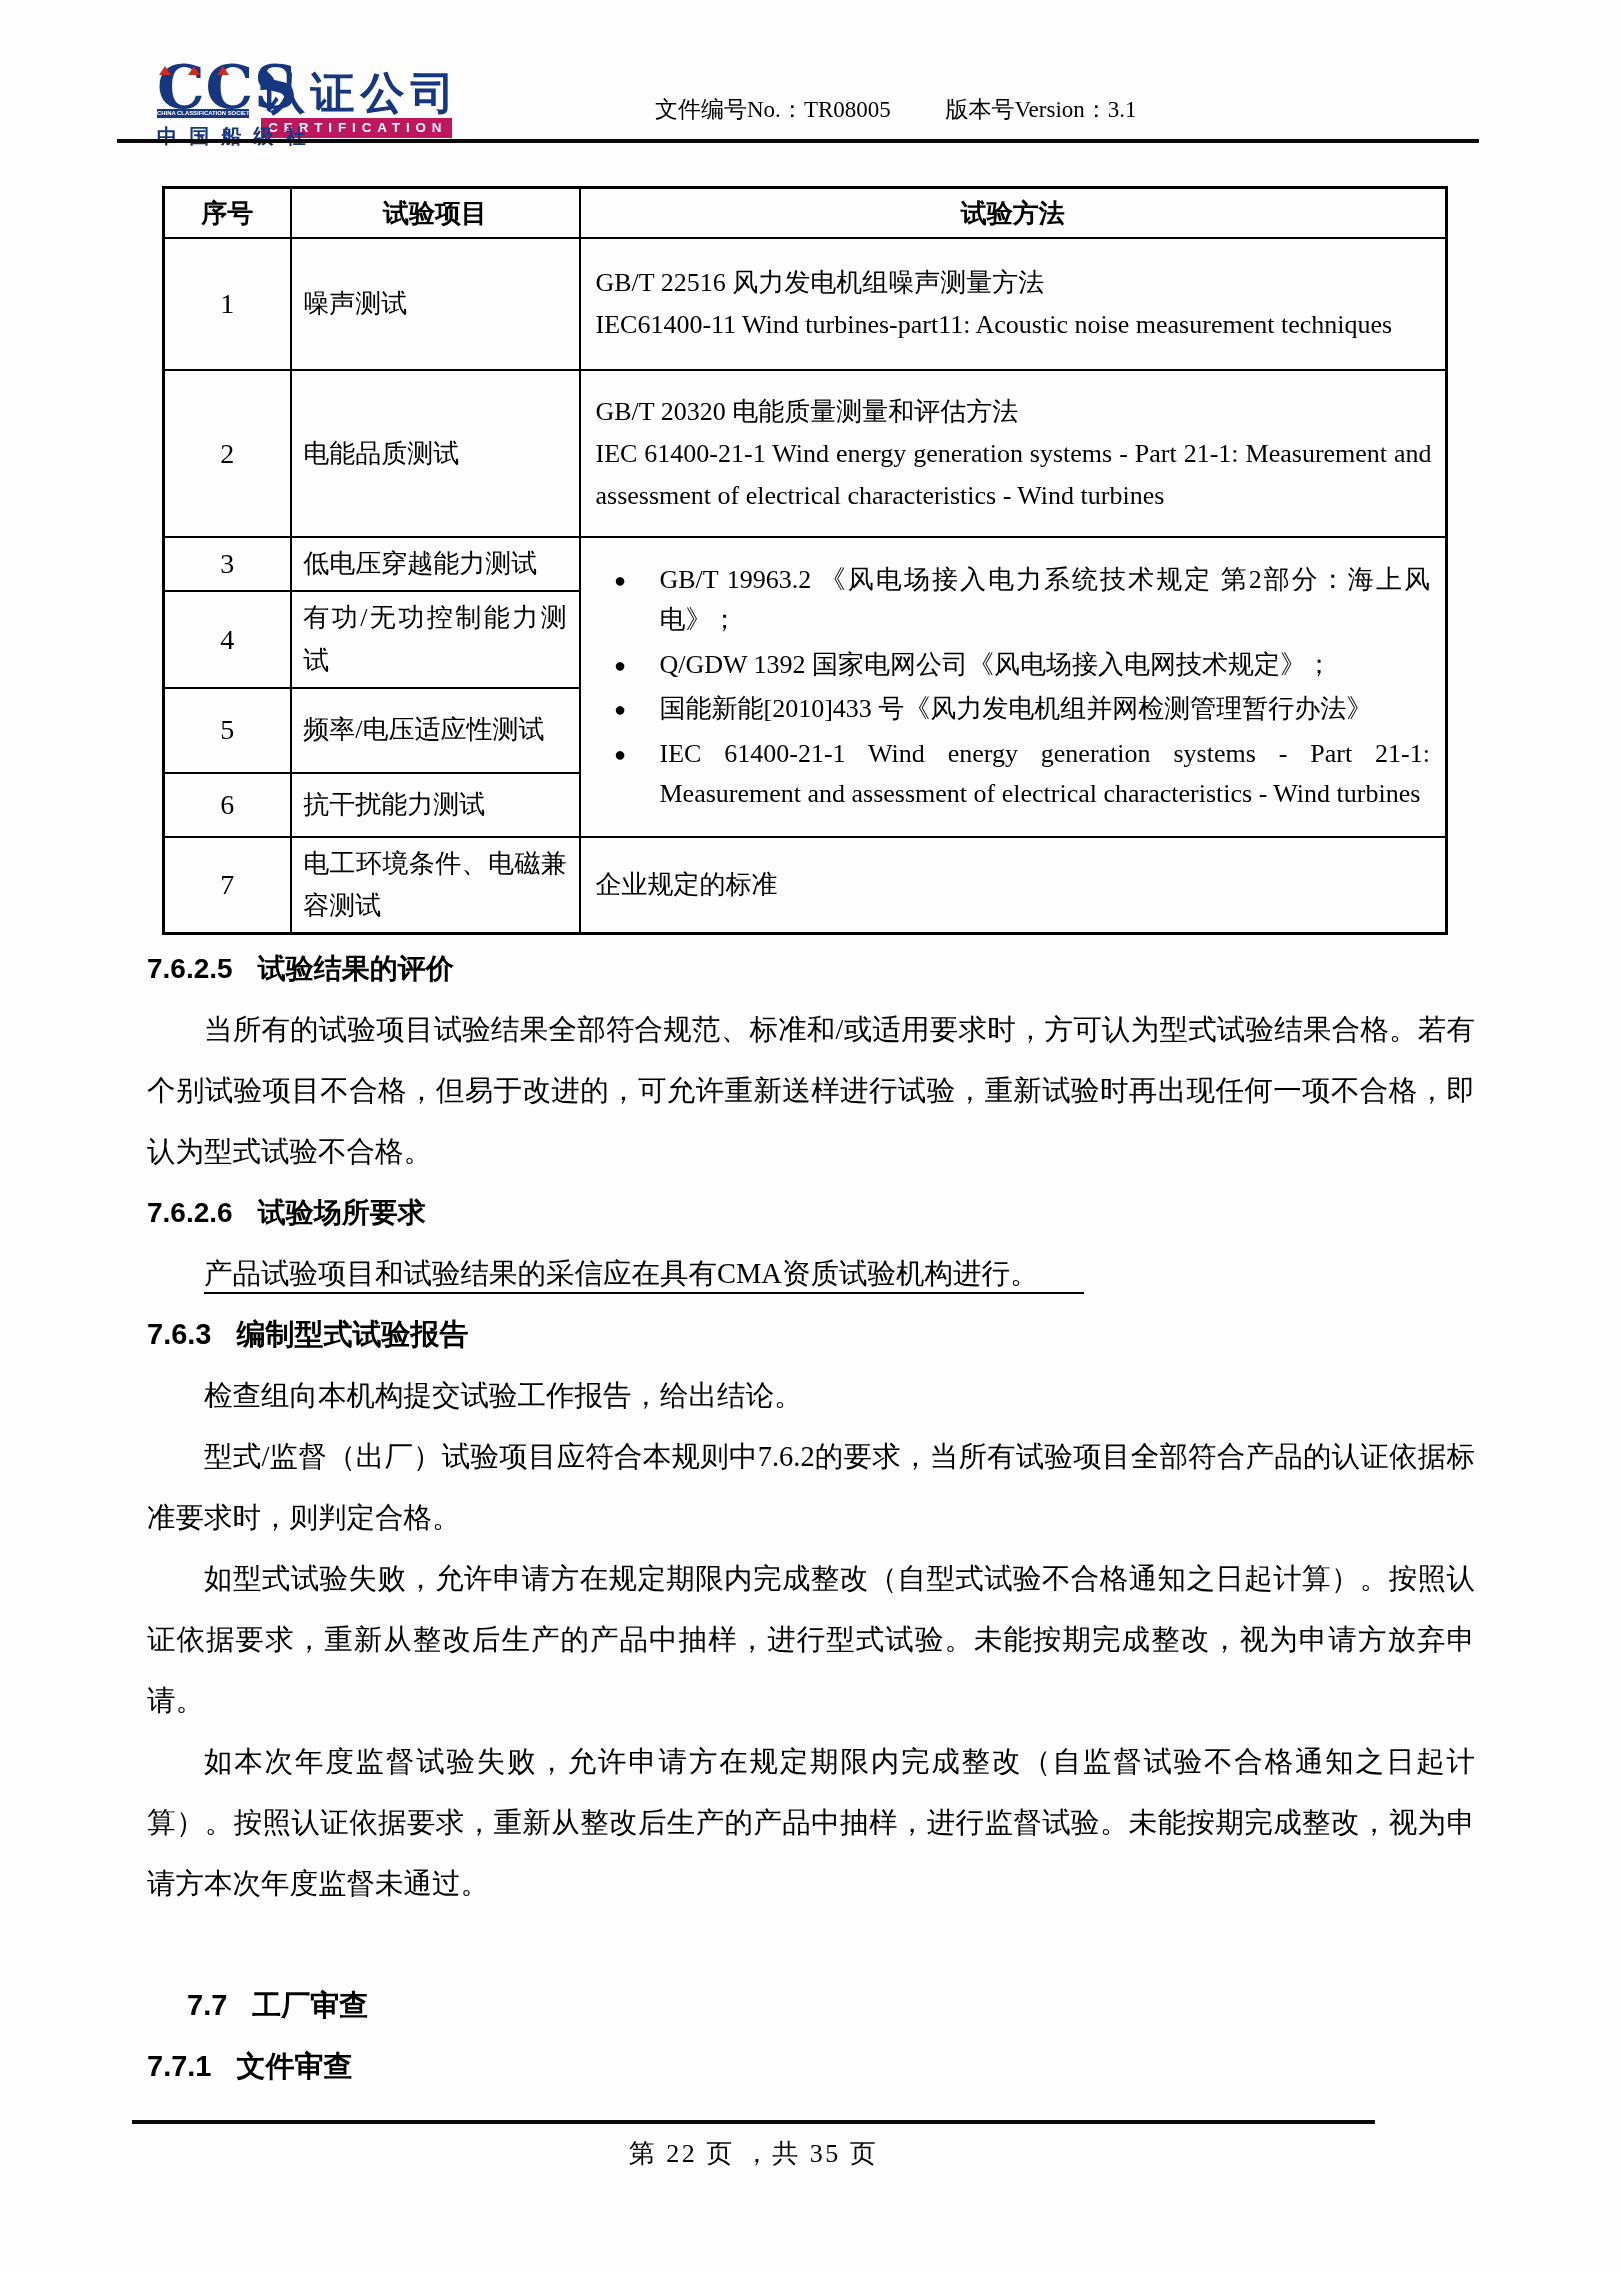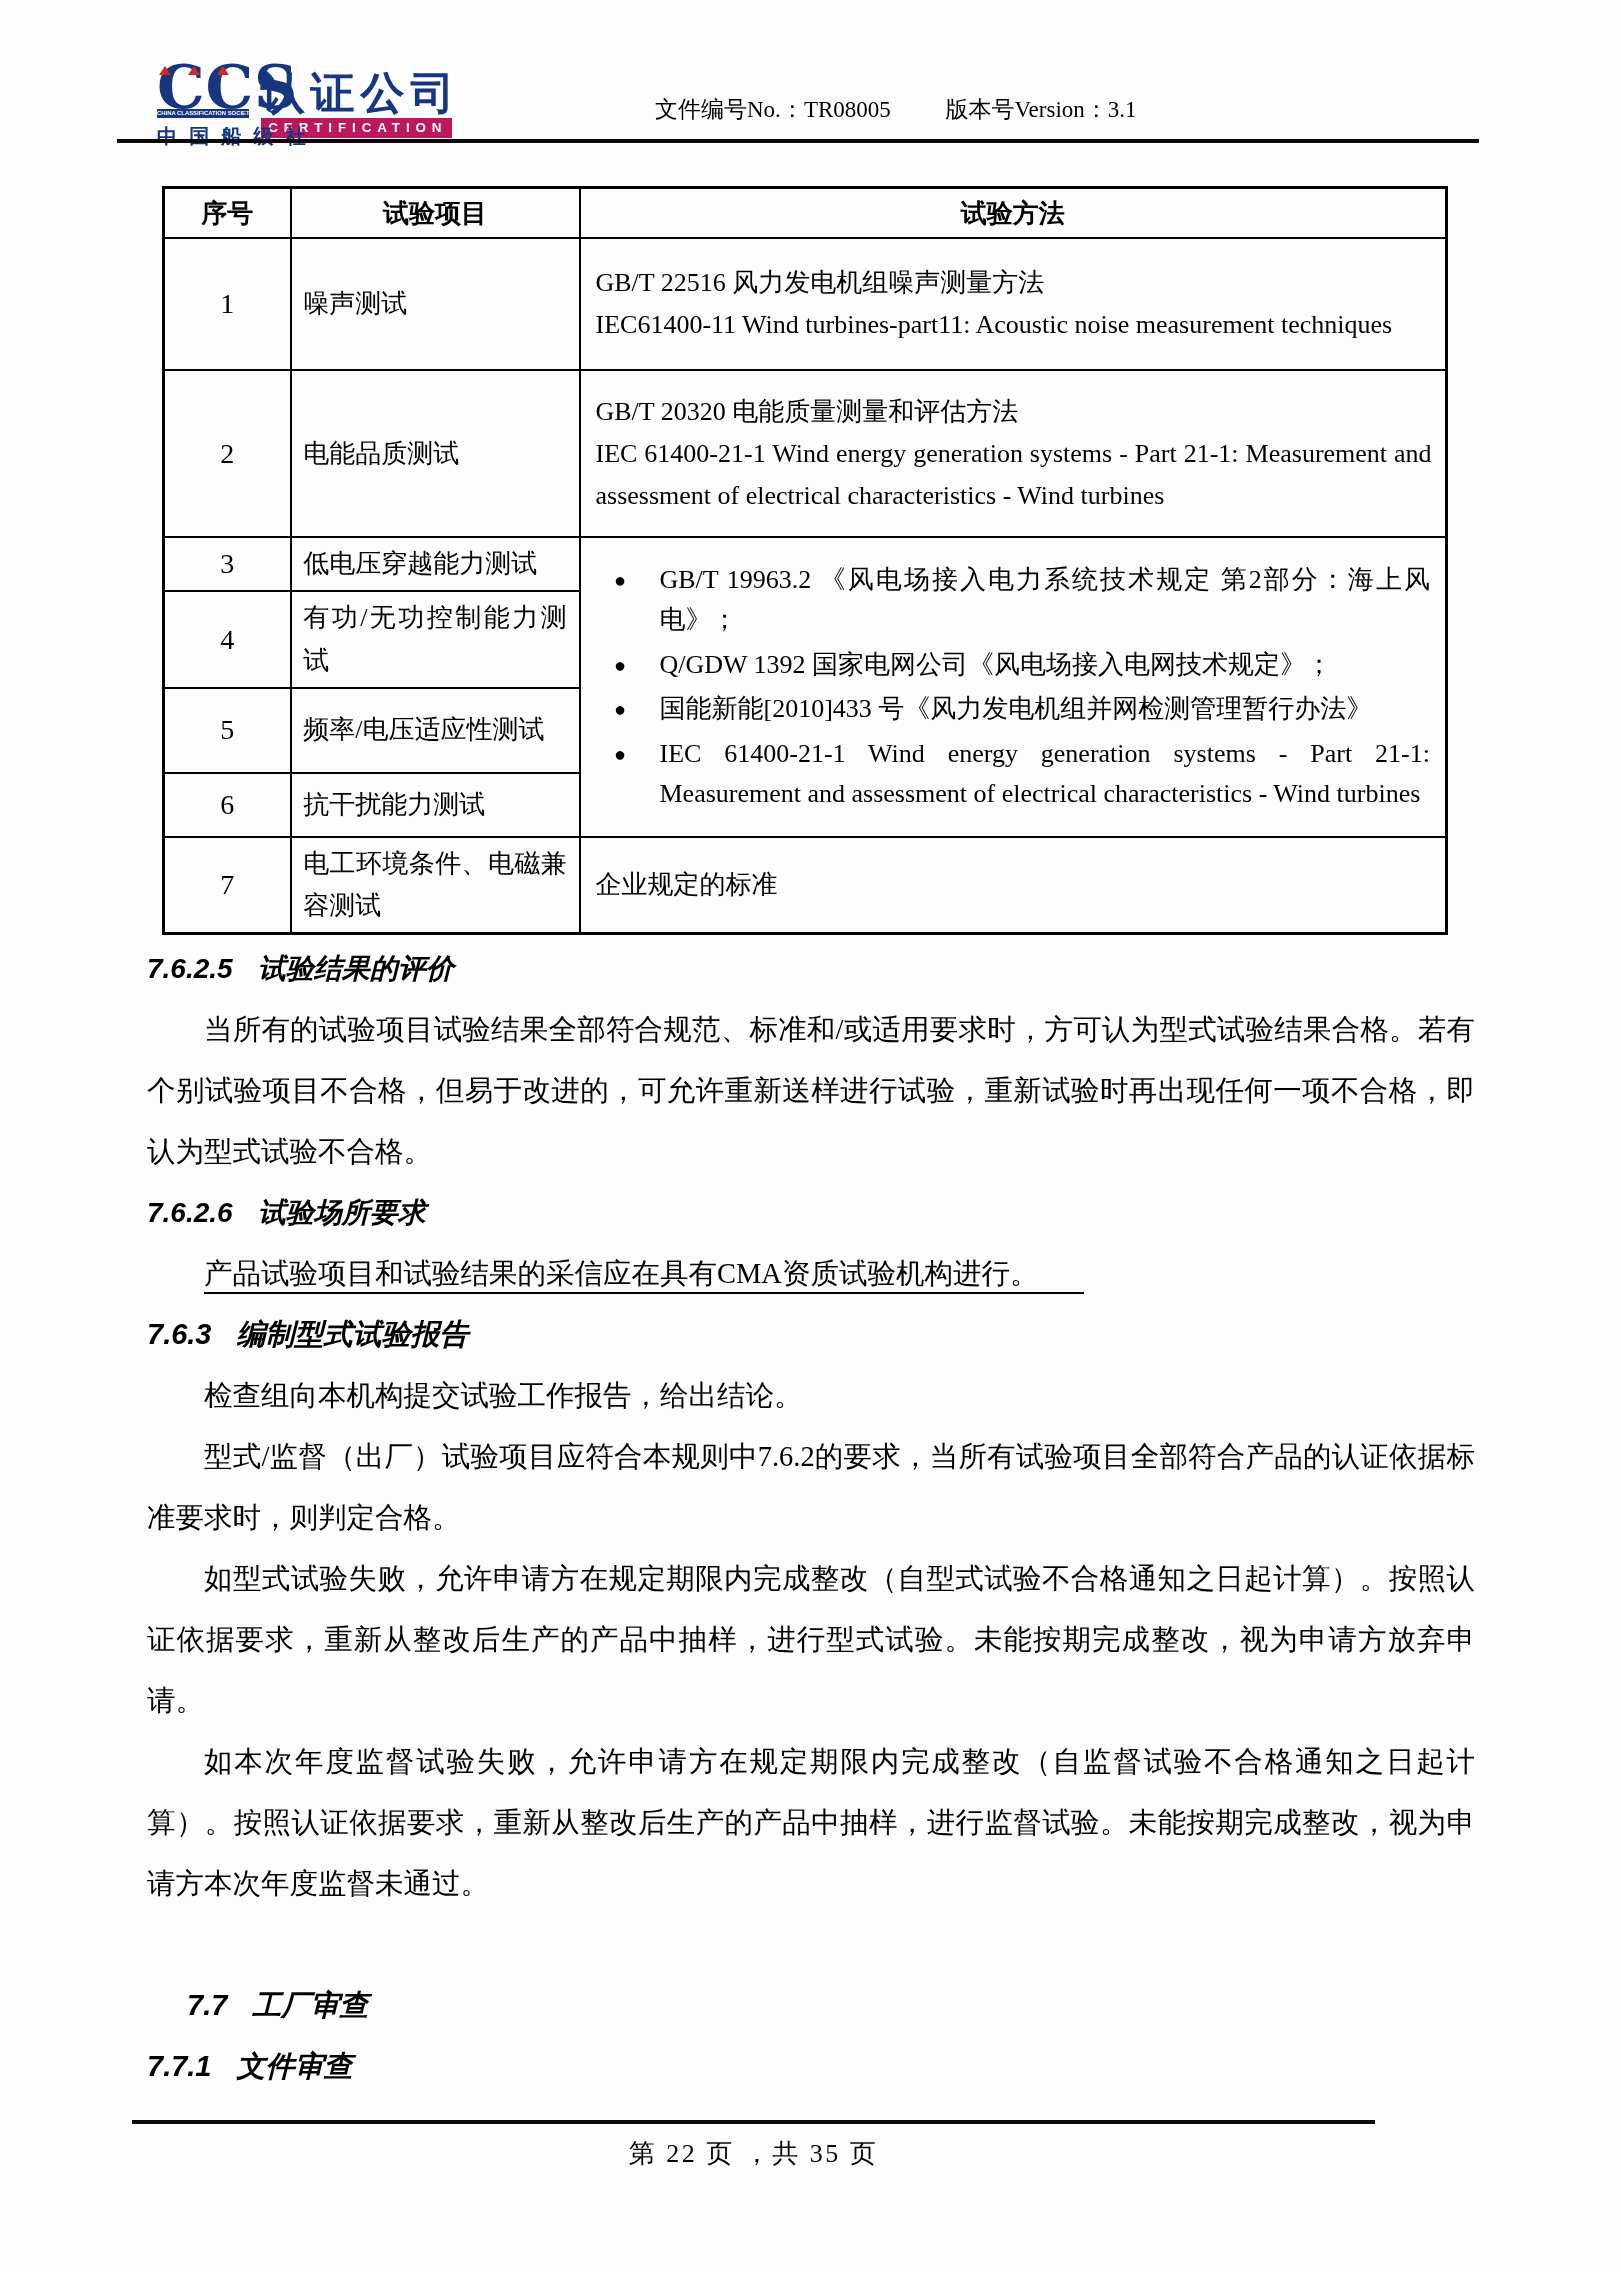--- a/index.html
+++ b/index.html
@@ -50,21 +50,21 @@
   td.c-method { font-size:26px; padding:6.7px 13.4px 6.7px 15px; line-height:1.62; vertical-align:middle; }
   .m-en { text-align:justify; }
   .bullets { padding:1.7px 0; }
   .bullet { display:flex; margin:4.2px 0; }
   .dot { flex:0 0 64px; padding-left:18.4px; font-size:20px; line-height:40px; }
   .bullet-text { flex:1; text-align:justify; line-height:1.55; padding-right:1.7px; }
 
   
   .sections { position:absolute; left:147px; top:938px; width:1328px; }
   .h4, .h3 { font-weight:bold; line-height:61px;
-    font-family:"Liberation Sans","DejaVu Sans",sans-serif;font-style:italic; }
+    font-family:"Liberation Sans","DejaVu Sans",sans-serif; }
   .h4 { font-size:28px; }
   .h3 { font-size:29px; }
   .hnum { margin-right:25px; }
   .para { font-size:28.5px; line-height:61px; text-align:justify; text-indent:2em; }
   .para.noj { text-align:left; }
   .u-line { border-bottom:2.5px solid #000; padding-right:46px; padding-bottom:3.3px; }
   .gap { margin-top:61px;margin-left:40px; }
 
   
   .foot-rule { position:absolute; left:132px; top:2120px; width:1243px; height:4.2px; background:#0a0a0a; }

